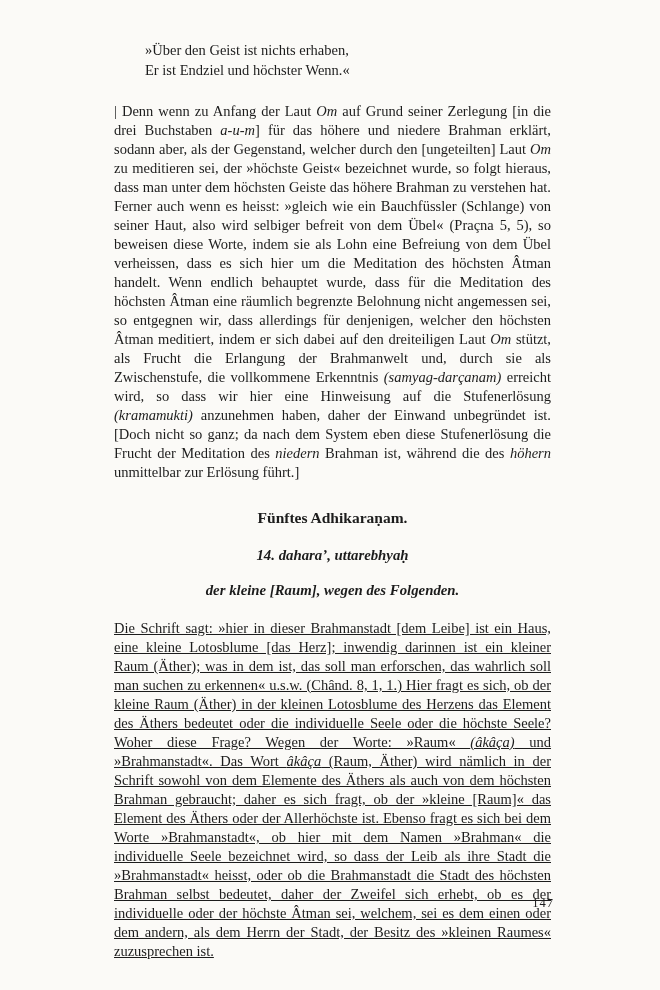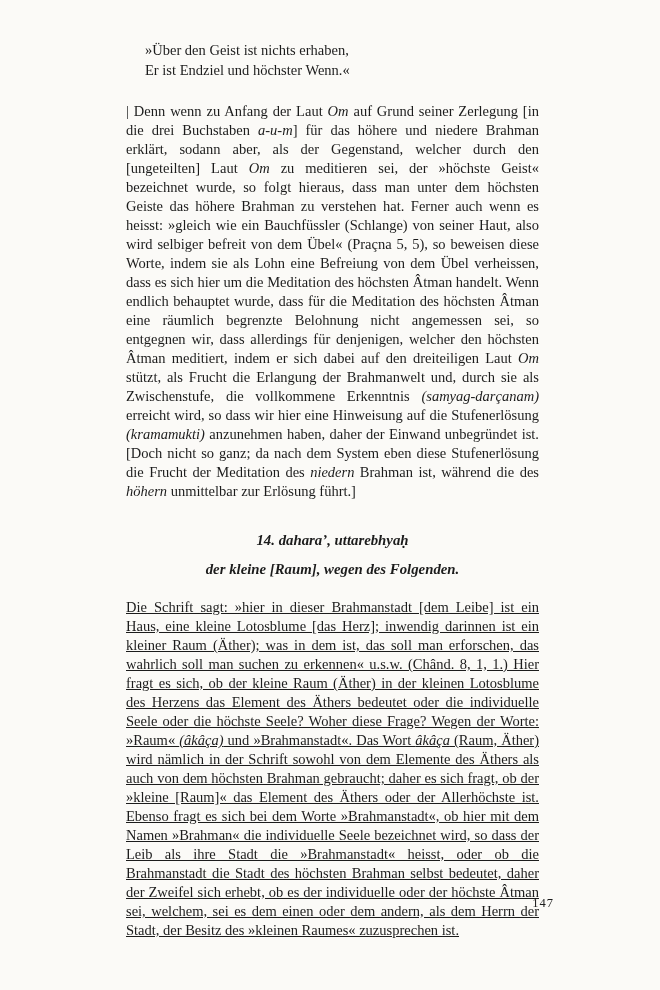--- a/index.html
+++ b/index.html
@@ -21,21 +21,21 @@
     height: 796px;
     padding: 40px 105px 16px 110px;
   }
   .epigraph {
     margin-left: 35px;
     font-size: 14.5px;
     line-height: 20px;
     margin-bottom: 22px;
   }
   .body-par {
-    margin: 16px;
+    margin: 4px;
     font-size: 14.5px;
     line-height: 19px;
     text-align: justify;
     hyphens: auto;
     -webkit-hyphens: auto;
   }
   .body-par i {
     font-style: italic;
   }
   .heading {
@@ -45,22 +45,22 @@
     text-align: center;
     line-height: 20px;
   }
   .sutra {
     font-size: 14.8px;
     font-weight: bold;
     font-style: italic;
     text-align: center;
     line-height: 19px;
   }
-  .sutra-1 { margin-top: 30px; }
-  .sutra-2 { margin-top: 10px; }
+  .sutra-1 { margin-top: 18px; }
+  .sutra-2 { margin-top: 16px; }
   .par-2 { margin-top: 19px; text-decoration: underline; }
   .page-number {
     position: absolute;
     top: 896px;
     right: 106px;
     font-size: 12.5px;
     letter-spacing: 1px;
   }
 </style>
 </head>
@@ -68,20 +68,21 @@
 
 <div class="page">
 
   <div class="epigraph">
     <div>»Über den Geist ist nichts erhaben,</div>
     <div>Er ist Endziel und höchster Wenn.«</div>
   </div>
 
   <p class="body-par"><span>| Denn wenn zu Anfang der Laut </span><i>Om</i><span> auf Grund seiner Zerlegung [in die drei Buchstaben </span><i>a-u-m</i><span>] für das höhere und niedere Brahman erklärt, sodann aber, als der Gegenstand, welcher durch den [ungeteilten] Laut </span><i>Om</i><span> zu meditieren sei, der »höchste Geist« bezeichnet wurde, so folgt hieraus, dass man unter dem höchsten Geiste das höhere Brahman zu verstehen hat. Ferner auch wenn es heisst: »gleich wie ein Bauchfüssler (Schlange) von seiner Haut, also wird selbiger befreit von dem Übel« (Praçna 5, 5), so beweisen diese Worte, indem sie als Lohn eine Befreiung von dem Übel verheissen, dass es sich hier um die Meditation des höchsten Âtman handelt. Wenn endlich behauptet wurde, dass für die Meditation des höchsten Âtman eine räumlich begrenzte Belohnung nicht angemessen sei, so entgegnen wir, dass allerdings für denjenigen, welcher den höchsten Âtman meditiert, indem er sich dabei auf den dreiteiligen Laut </span><i>Om</i><span> stützt, als Frucht die Erlangung der Brahmanwelt und, durch sie als Zwischenstufe, die vollkommene Erkenntnis </span><i>(samyag-darçanam)</i><span> erreicht wird, so dass wir hier eine Hinweisung auf die Stufenerlösung </span><i>(kramamukti)</i><span> anzunehmen haben, daher der Einwand unbegründet ist. [Doch nicht so ganz; da nach dem System eben diese Stufenerlösung die Frucht der Meditation des </span><i>niedern</i><span> Brahman ist, während die des </span><i>höhern</i><span> unmittelbar zur Erlösung führt.]</span></p>
 
+  <h2 class="heading">Fünftes Adhikaraṇam.</h2>
 
   <div class="sutra sutra-1">14. dahara’, uttarebhyaḥ</div>
 
   <div class="sutra sutra-2">der kleine [Raum], wegen des Folgenden.</div>
 
   <p class="body-par par-2"><span>Die Schrift sagt: »hier in dieser Brahmanstadt [dem Leibe] ist ein Haus, eine kleine Lotosblume [das Herz]; inwendig darinnen ist ein kleiner Raum (Äther); was in dem ist, das soll man erforschen, das wahrlich soll man suchen zu erkennen« u.s.w. (Chând. 8, 1, 1.) Hier fragt es sich, ob der kleine Raum (Äther) in der kleinen Lotosblume des Herzens das Element des Äthers bedeutet oder die individuelle Seele oder die höchste Seele? Woher diese Frage? Wegen der Worte: »Raum« </span><i>(âkâça)</i><span> und »Brahmanstadt«. Das Wort </span><i>âkâça</i><span> (Raum, Äther) wird nämlich in der Schrift sowohl von dem Elemente des Äthers als auch von dem höchsten Brahman gebraucht; daher es sich fragt, ob der »kleine [Raum]« das Element des Äthers oder der Allerhöchste ist. Ebenso fragt es sich bei dem Worte »Brahmanstadt«, ob hier mit dem Namen »Brahman« die individuelle Seele bezeichnet wird, so dass der Leib als ihre Stadt die »Brahmanstadt« heisst, oder ob die Brahmanstadt die Stadt des höchsten Brahman selbst bedeutet, daher der Zweifel sich erhebt, ob es der individuelle oder der höchste Âtman sei, welchem, sei es dem einen oder dem andern, als dem Herrn der Stadt, der Besitz des »kleinen Raumes« zuzusprechen ist.</span></p>
 
   <div class="page-number">147</div>
 
 </div>

